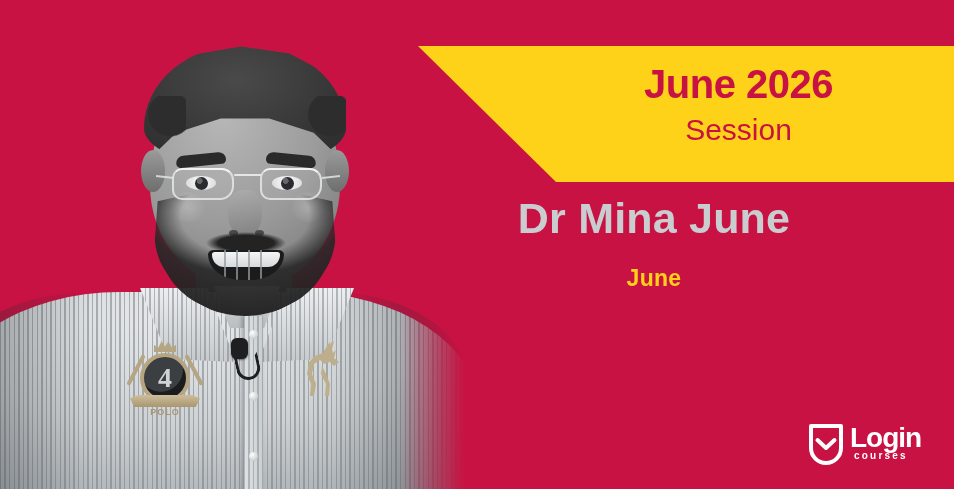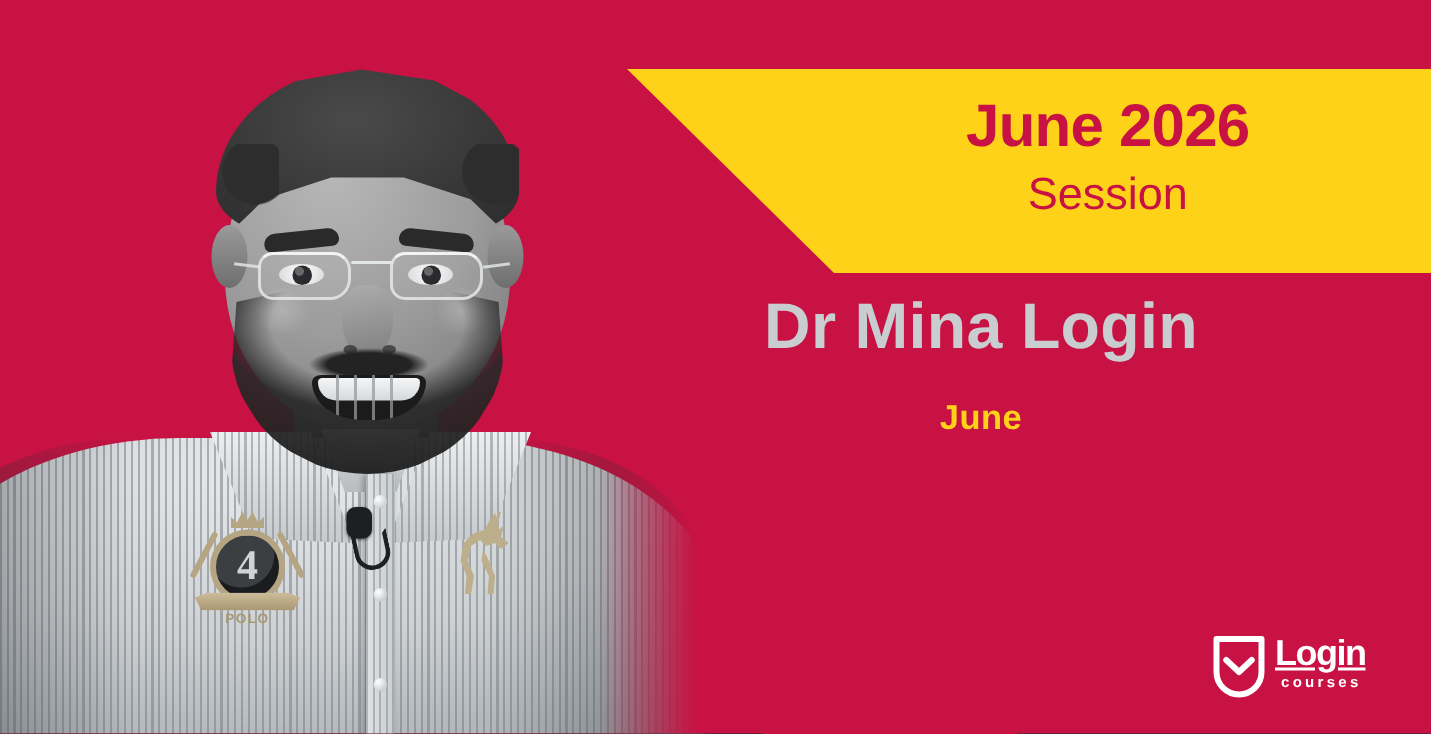--- a/index.html
+++ b/index.html
@@ -363,25 +363,24 @@
     height: 42px;
     flex: 0 0 auto;
   }
   .logo-wordmark {
     position: relative;
     margin-left: 6px;
     padding-top: 1px;
   }
   .logo-login {
     color: #FFFFFF;
-    font-size: 24px;
+    font-size: 28px;
     font-weight: bold;
     line-height: 0.92;
     letter-spacing: -1px;
-    text-decoration: underline;
   }
   .logo-courses {
     position: absolute;
     left: 4px;
     top: 26px;
     color: #FFFFFF;
     font-size: 10px;
     font-weight: bold;
     letter-spacing: 2.2px;
   }
@@ -477,21 +476,21 @@
     <div class="photo-fade"></div>
   </div>
 
   <div class="ribbon"></div>
   <div class="ribbon-text">
     <div class="session-month">June 2026</div>
     <div class="session-word">Session</div>
   </div>
 
   <div class="speaker-block">
-    <div class="speaker-name">Dr Mina Login</div>
+    <div class="speaker-name">Dr Mina June</div>
     <div class="speaker-subject">June</div>
   </div>
 
   <div class="logo">
     <div class="logo-shield">
       <svg width="36" height="42" viewBox="0 0 36 42" aria-hidden="true">
         <path d="M3 2 H33 V24 A15 15 0 0 1 18 39 A15 15 0 0 1 3 24 Z" fill="none" stroke="#FFFFFF" stroke-width="4" stroke-linejoin="round"></path>
         <path d="M9.5 16 L18 24 L26.5 16" fill="none" stroke="#FFFFFF" stroke-width="4" stroke-linecap="round" stroke-linejoin="round"></path>
       </svg>
     </div>

